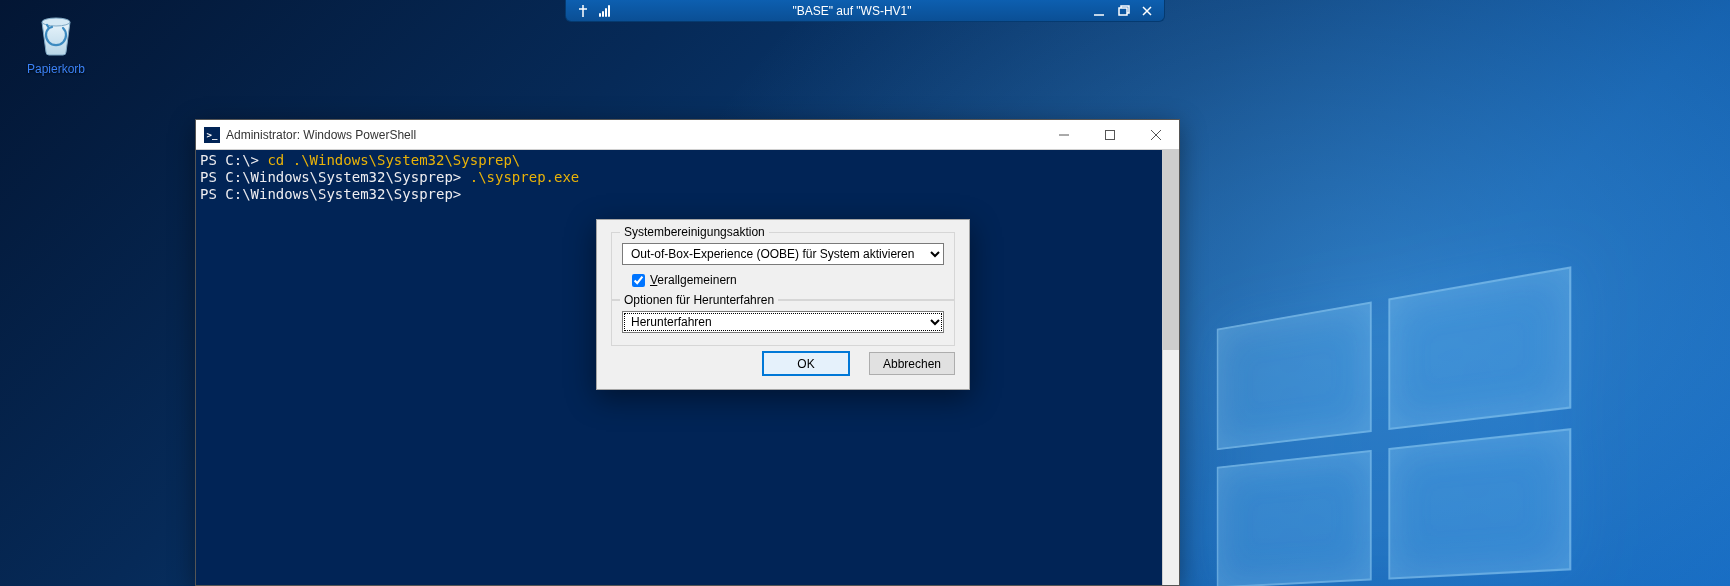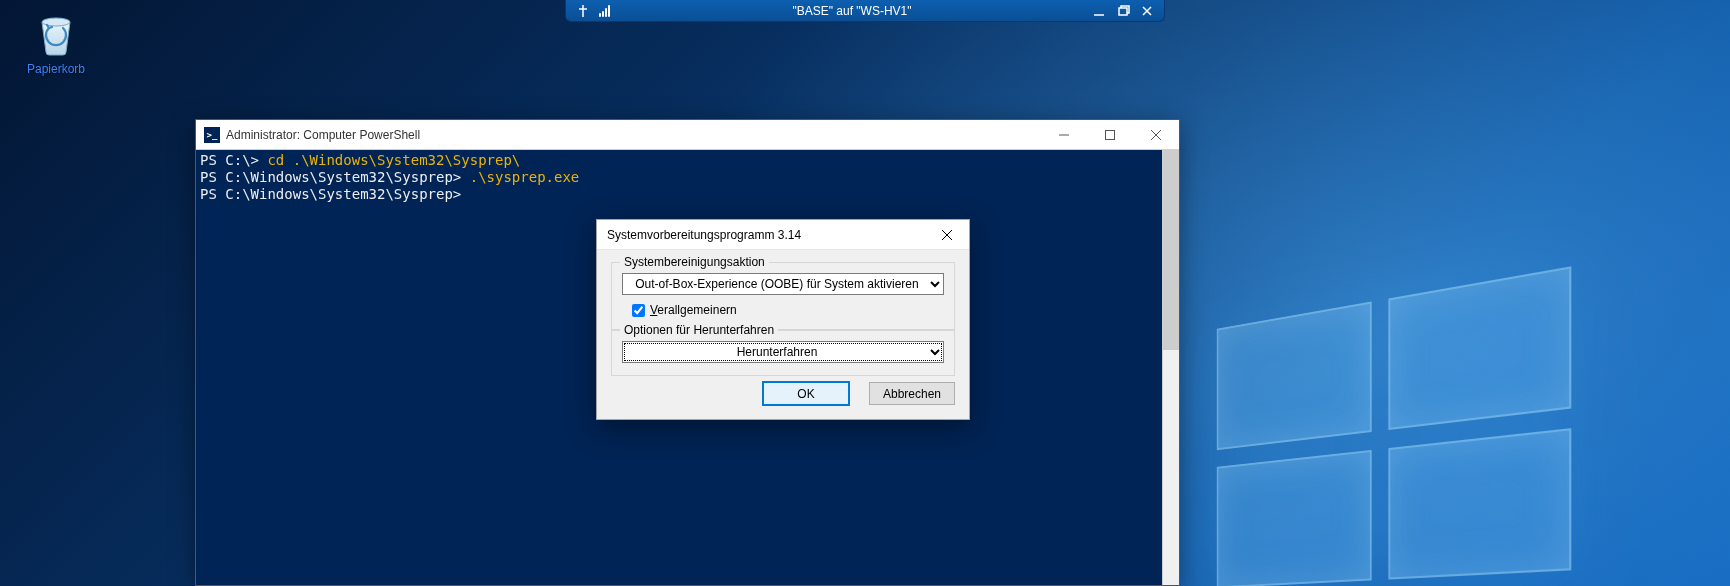--- a/index.html
+++ b/index.html
@@ -77,21 +77,20 @@
   .dlg-titlebar .t { flex:1; font-size: 12px; }
   .dlg-close { width: 44px; height: 30px; display:flex; align-items:center; justify-content:center; }
   .dlg-close svg { width: 10px; height: 10px; stroke:#000; stroke-width:1; fill:none; }
   .dlg-body { padding: 12px 14px 14px; }
   .dlg-desc { margin-bottom: 12px; line-height: 15px; }
   .grp { border: 1px solid #d6d6d6; padding: 10px 10px 12px; position:relative; }
   .grp-legend { position:absolute; top:-8px; left:8px; background:#f0f0f0; padding:0 4px; font-size:12px; }
   select.win {
     width: 100%; height: 22px; font-size: 12px; background:#fff; border:1px solid #7a7a7a;
     padding: 0 4px;
-    text-align: center;
   }
   .chk-row { margin-top: 8px; padding-left: 10px; display:flex; align-items:center; gap:5px; }
   .chk-row input { width:13px; height:13px; }
   .chk-row label u { text-decoration: underline; }
   .btn-row { display:flex; justify-content:flex-end; gap:8px; margin-top: 6px; }
   button.win {
     min-width: 86px; height: 23px; font-size:12px; background:#e1e1e1;
     border:1px solid #adadad; padding: 0 12px; cursor:pointer;margin-left:12px;
   }
   button.win.default { border:1px solid #0078d7; outline:1px solid #0078d7; background:#e5f1fb; }
@@ -158,21 +157,21 @@
     </svg>
   </div>
   <div>Papierkorb</div>
 </div>
 
 <div class="ps-window">
   <div class="ps-titlebar">
     <div class="ps-ico">
         <span>&gt;_</span>
       </div>
-    <div class="title">Administrator: Computer PowerShell</div>
+    <div class="title">Administrator: Windows PowerShell</div>
     <div class="ps-winbtn">
         <svg viewBox="0 0 10 10">
           <path d="M0 5h10"></path>
         </svg>
       </div>
     <div class="ps-winbtn">
         <svg viewBox="0 0 10 10">
           <rect x="0.5" y="0.5" width="9" height="9"></rect>
         </svg>
       </div>
@@ -186,28 +185,20 @@
     <div class="ps-text"><span>PS C:\&gt; </span><span class="y">cd .\Windows\System32\Sysprep\</span>
 <span>PS C:\Windows\System32\Sysprep&gt; </span><span class="y">.\sysprep.exe</span>
 <span>PS C:\Windows\System32\Sysprep&gt; </span></div>
     <div class="ps-scroll">
         <div class="thumb"></div>
       </div>
   </div>
 </div>
 
 <div class="dlg">
-  <div class="dlg-titlebar">
-    <div class="t">Systemvorbereitungsprogramm 3.14</div>
-    <div class="dlg-close">
-      <svg viewBox="0 0 10 10">
-          <path d="M0 0l10 10M10 0L0 10"></path>
-        </svg>
-    </div>
-  </div>
   <div class="dlg-body">
 
     <div class="grp">
       <div class="grp-legend">Systembereinigungsaktion</div>
       <select class="win">
         <option>Out-of-Box-Experience (OOBE) für System aktivieren</option>
       </select>
       <div class="chk-row">
         <input type="checkbox" id="gen" checked="" style="">
         <label for="gen"><u>V</u><span>erallgemeinern</span></label>

